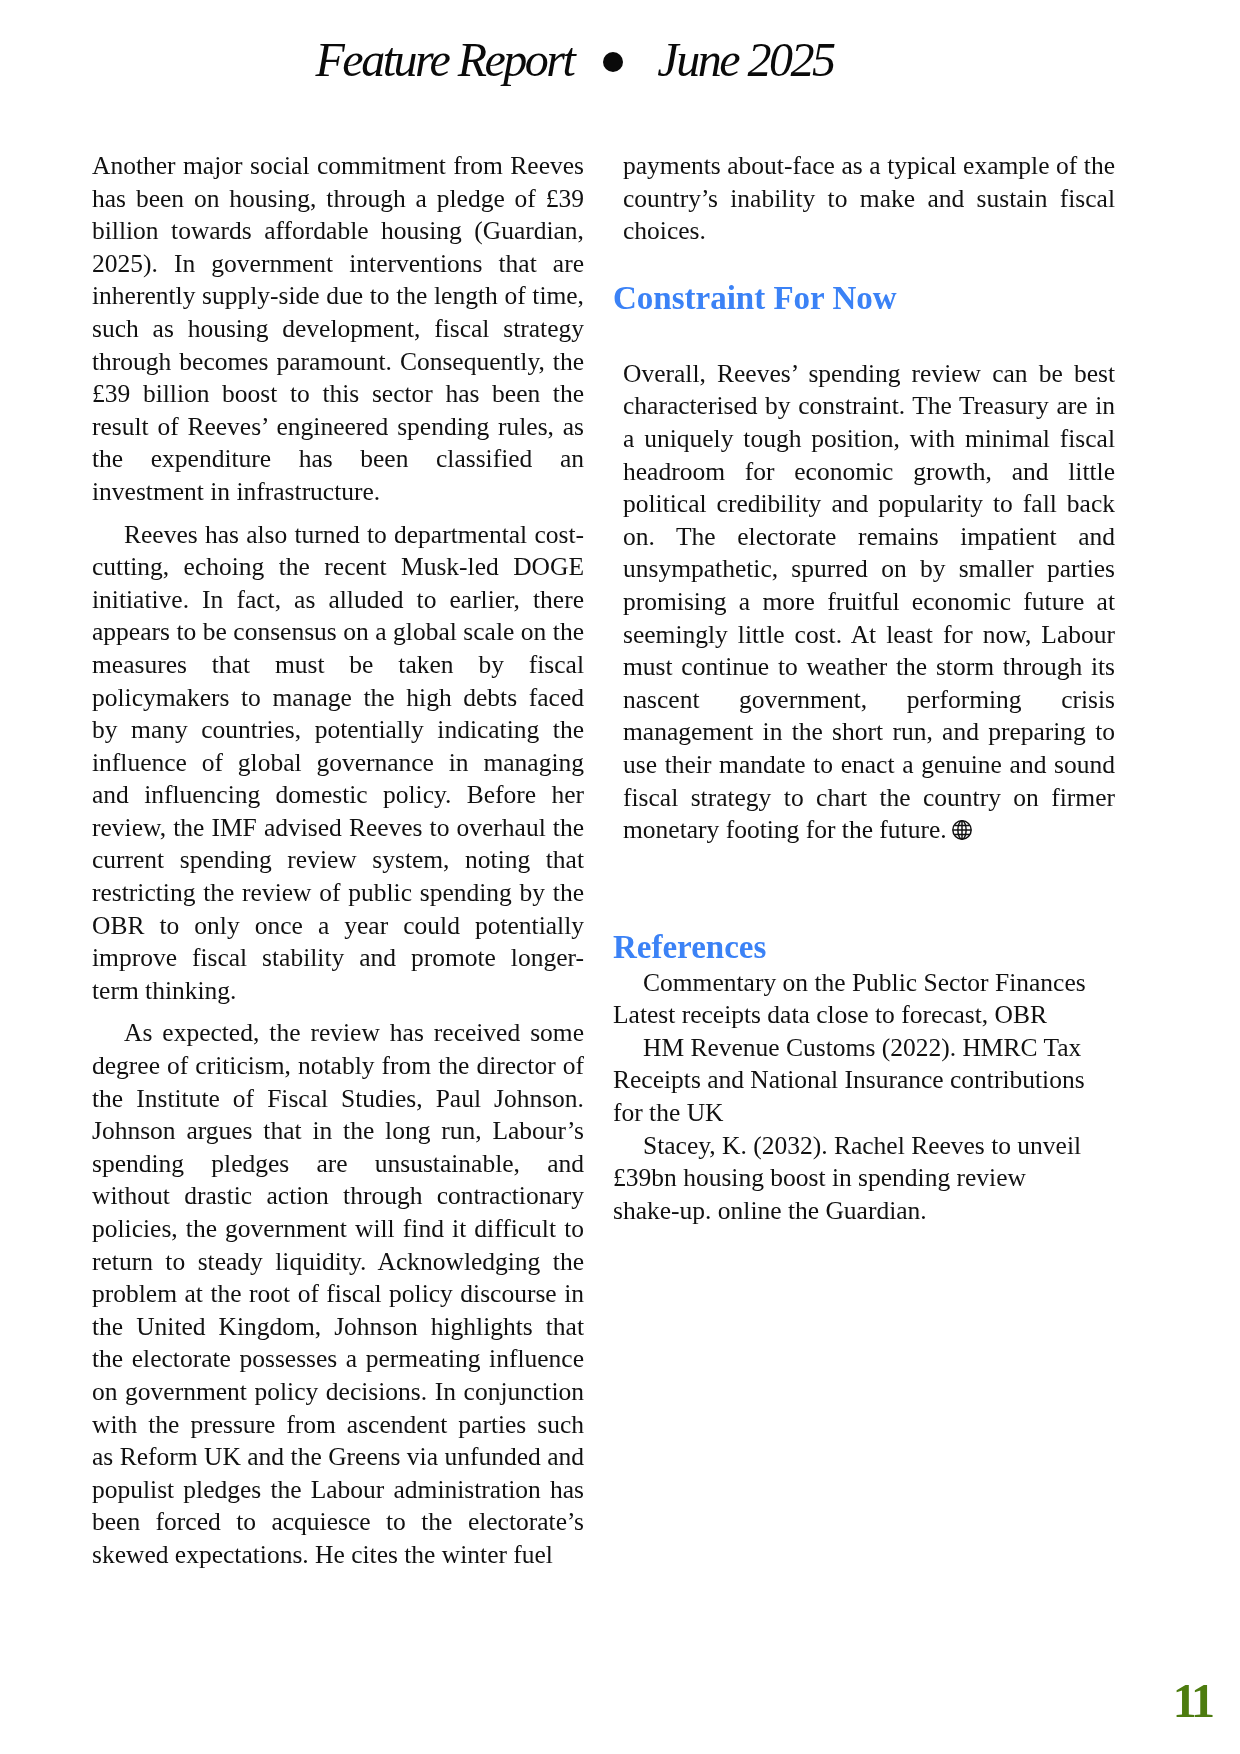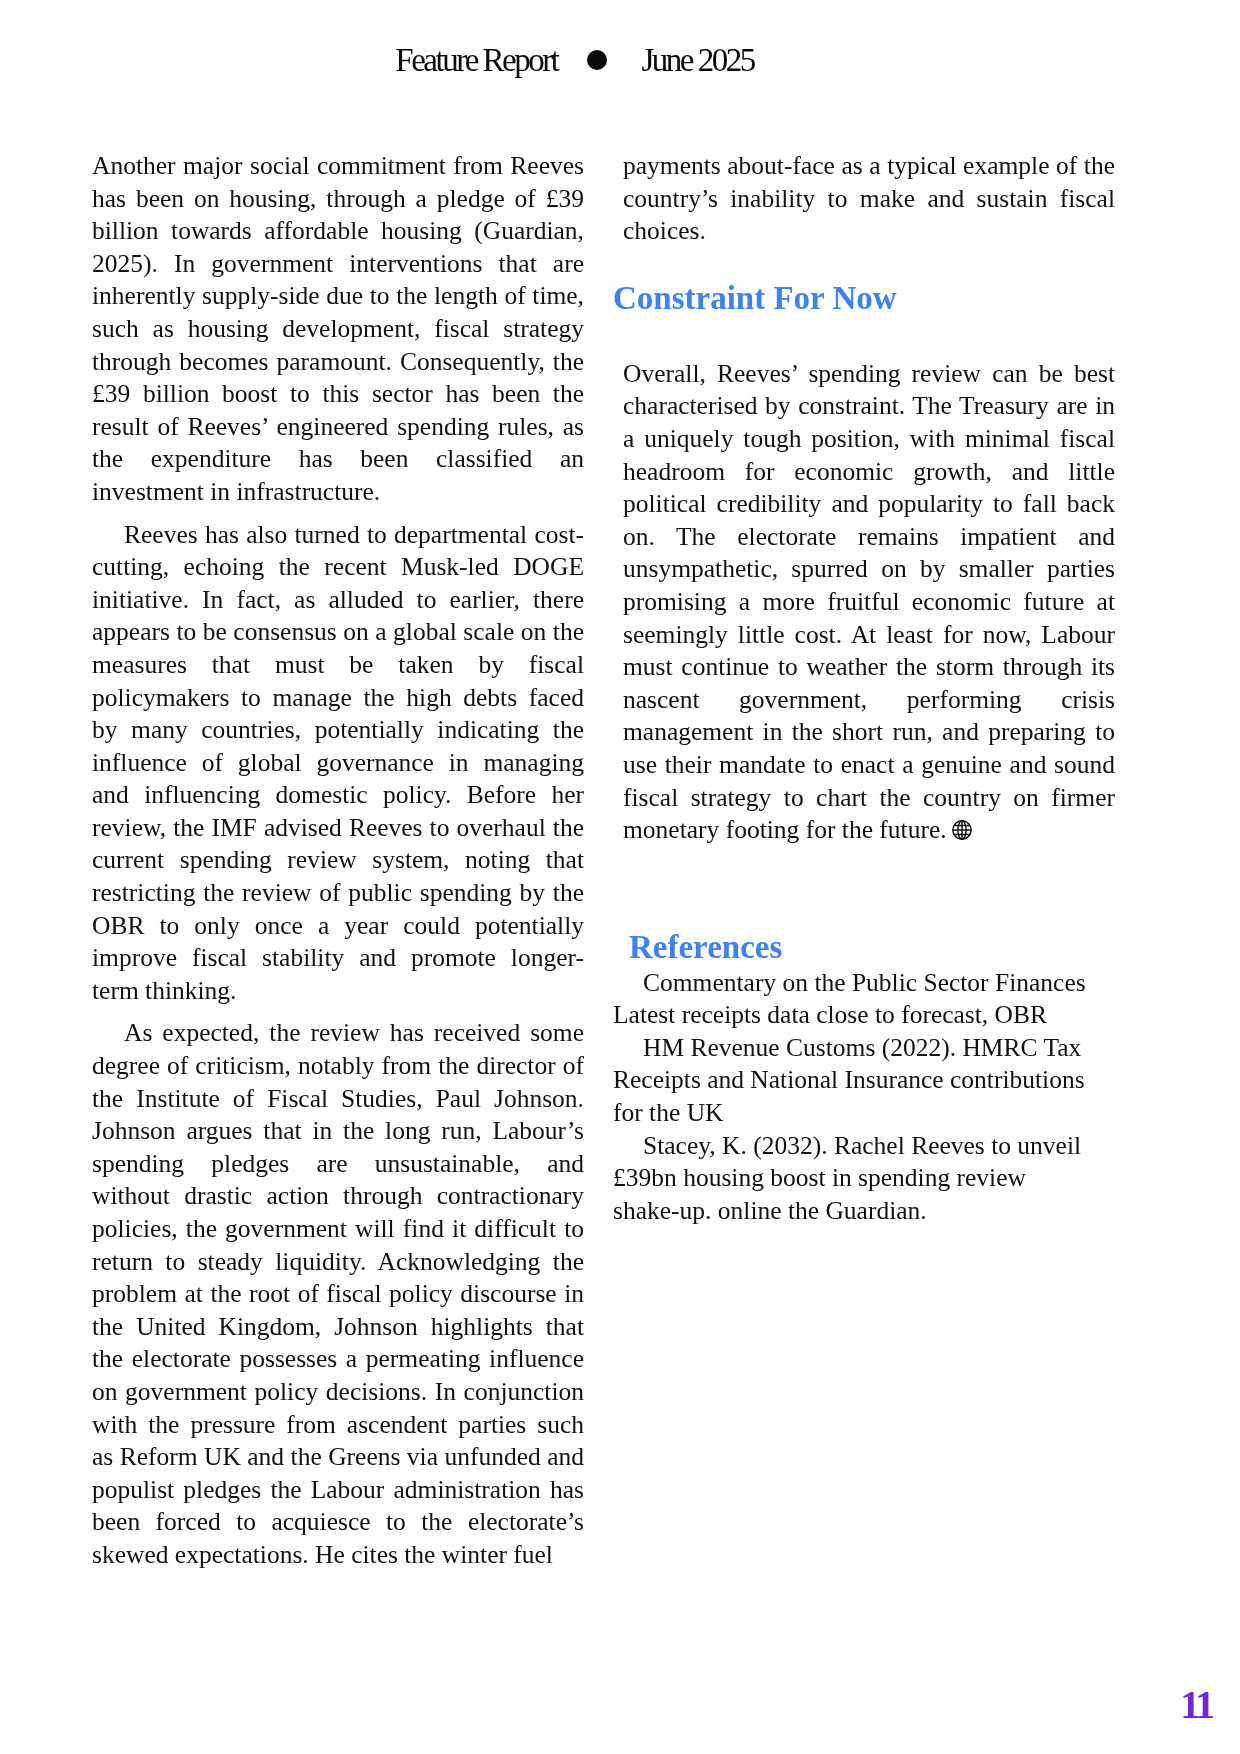--- a/index.html
+++ b/index.html
@@ -15,21 +15,22 @@
       color: #111111;
       font-family: "Liberation Serif", "DejaVu Serif", serif;
     }
     .header {
       position: absolute;
       top: 30px;
       left: 0;
       width: 1149px;
       text-align: center;
       font-family: "Liberation Serif", serif;
-      font-size: 33px;
+      font-style: italic;
+      font-size: 48px;
       letter-spacing: -2.5px;
       color: #0a0a0a;
       line-height: 60px;
       white-space: nowrap;
     }
     .header .sep-dot {
       display: inline-block;
       width: 20px;
       height: 20px;
       border-radius: 50%;
@@ -55,45 +56,45 @@
     }
     p.indent { text-indent: 32px; }
     .heading {
       font-family: "Liberation Serif", serif;
       font-size: 33px;
       line-height: 40px;
       color: #3b82f6;
       margin: 0;
     }
     .h-constraint { margin-top: 30px; margin-bottom: 40px; }
-    .h-references { margin-top: 80px; margin-bottom: 0px; margin-left: 16px; }
+    .h-references { margin-top: 80px; margin-bottom: 0px; }
     .globe-icon {
       display: inline-block;
       width: 22px;
       height: 22px;
       vertical-align: -3px;
       margin-left: 4px;
     }
     .ref {
       font-size: 25.5px;
       line-height: 32.6px;
       text-align: left;
       text-indent: 30px;
       margin: 0;
       width: 480px;
     }
     .page-number {
       position: absolute;
       right: 28px;
       bottom: 26px;
       font-family: "Liberation Serif", serif;
-      font-size: 40px;
+      font-size: 48px;
       font-weight: bold;
       letter-spacing: -3px;
-      color: #6d28d9;
+      color: #4d7c0f;
     }
   </style>
 </head>
 <body>
 
 <div class="header">
   <span>Feature Report</span><span class="sep-dot"></span><span>June 2025</span>
 </div>
 
 <div class="col col-left">

